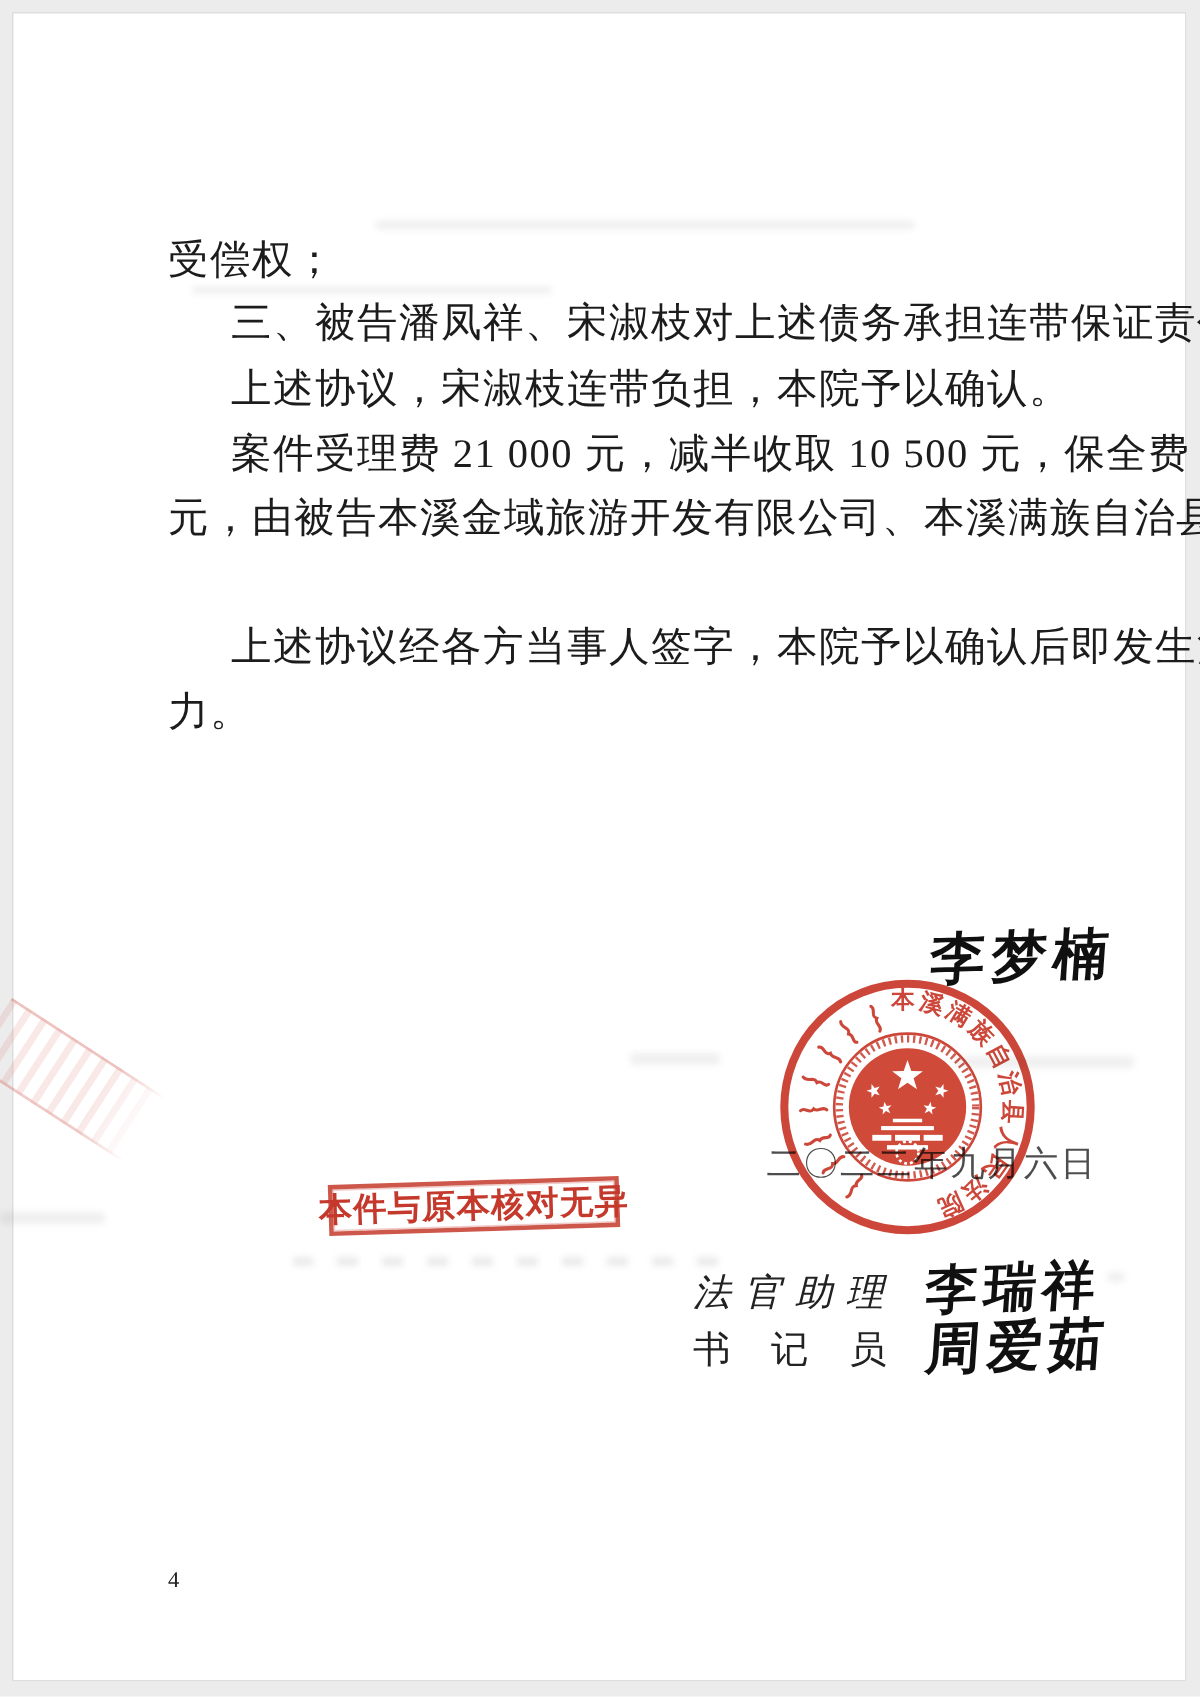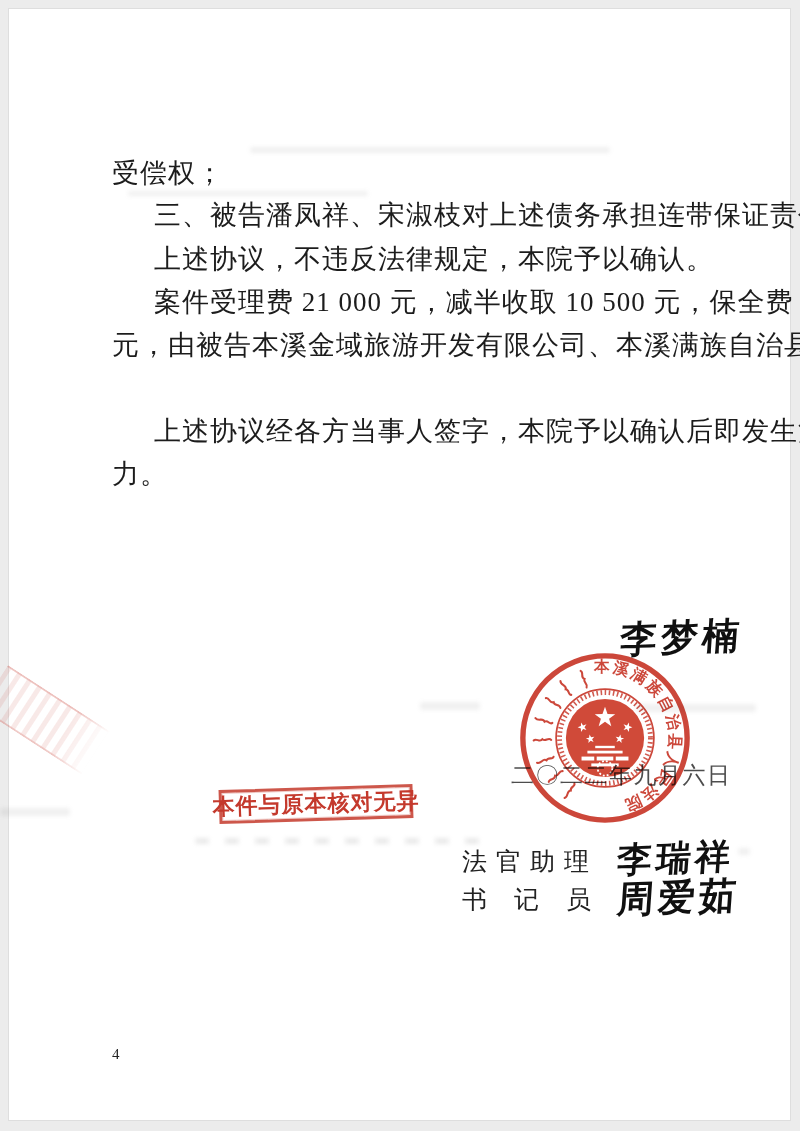--- a/index.html
+++ b/index.html
@@ -54,29 +54,29 @@
   <div class="streak" style="left:420px;top:702px;width:60px;height:8px;"></div>
   <div class="streak" style="left:636px;top:704px;width:120px;height:8px;"></div>
   <div class="streak" style="left:0px;top:808px;width:70px;height:8px;"></div>
   <div class="streak dashes" style="left:195px;top:838px;width:300px;height:6px;"></div>
   <div class="streak" style="left:738px;top:848px;width:12px;height:7px;"></div>
 
   <div class="fragment"></div>
 
   <div class="line" style="left:112px;top:155px;">受偿权；</div>
   <div class="line" style="left:154px;top:197px;">三、被告潘凤祥、宋淑枝对上述债务承担连带保证责任。</div>
-  <div class="line" style="left:154px;top:241px;">上述协议，不违反法律规定，本院予以确认。</div>
+  <div class="line" style="left:154px;top:241px;">上述协议，宋淑枝连带负担，本院予以确认。</div>
   <div class="line" style="left:154px;top:284px;">案件受理费 21 000 元，减半收取 10 500 元，保全费 5000</div>
   <div class="line" style="left:112px;top:327px;">元，由被告本溪金域旅游开发有限公司、本溪满族自治县金晨房</div>
   <div class="line" style="left:154px;top:413px;">上述协议经各方当事人签字，本院予以确认后即发生法律效</div>
   <div class="line" style="left:112px;top:456px;">力。</div>
 
   <div class="sig-name name1">李梦楠</div>
 
-  <div class="sig-role rolesp2" style="left:462px;top:845px;">法官助理</div>
+  <div class="sig-role rolesp2" style="left:462px;top:845px;font-style:italic;">法官助理</div>
   <div class="sig-name name2">李瑞祥</div>
 
   <div class="sig-role rolesp" style="left:462px;top:883px;text-align:center;">书记员</div>
   <div class="sig-name name3">周爱茹</div>
 
   <div class="date">二〇二二年九月六日</div>
 
   <div class="vstamp">
     <span>本件与原本核对无异</span>
   </div>

